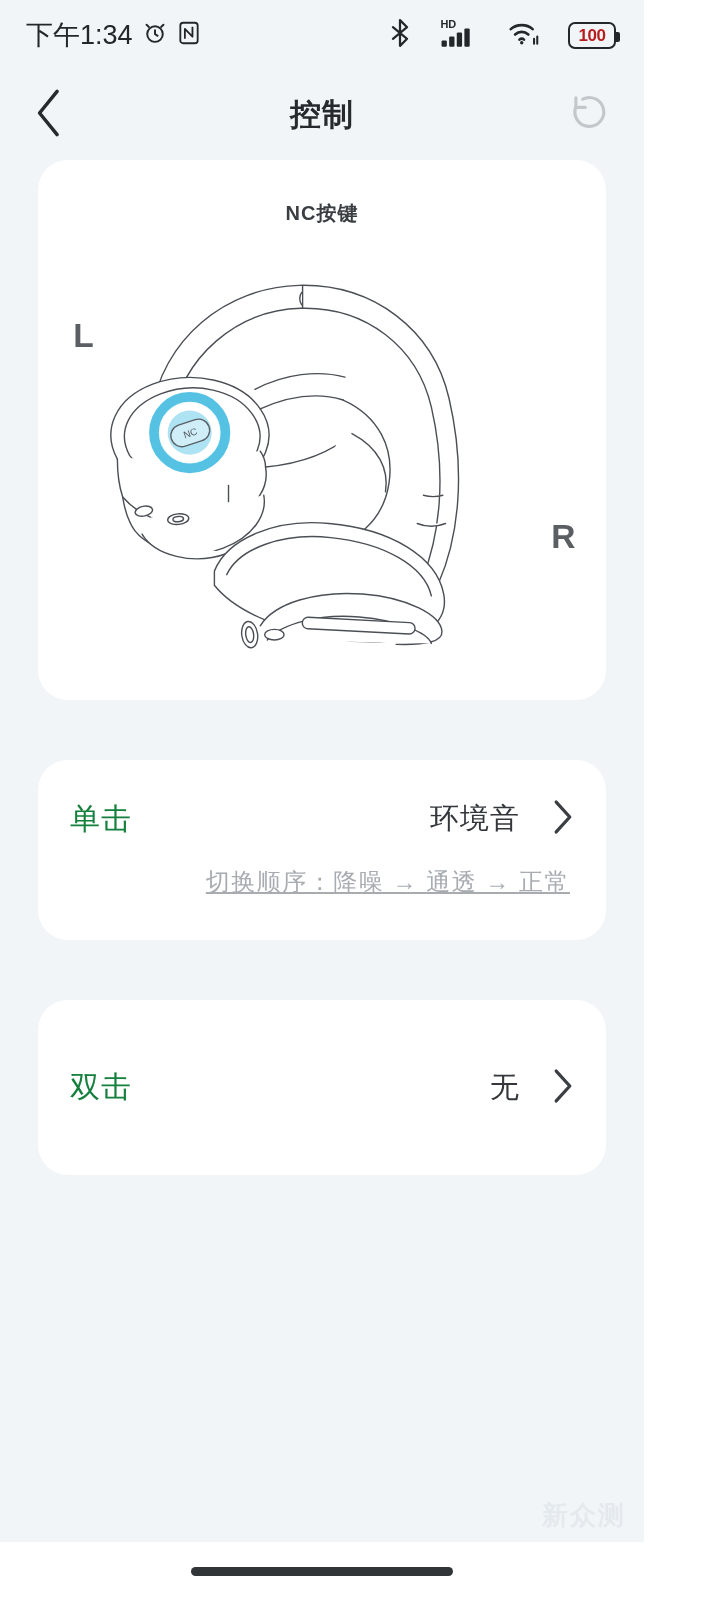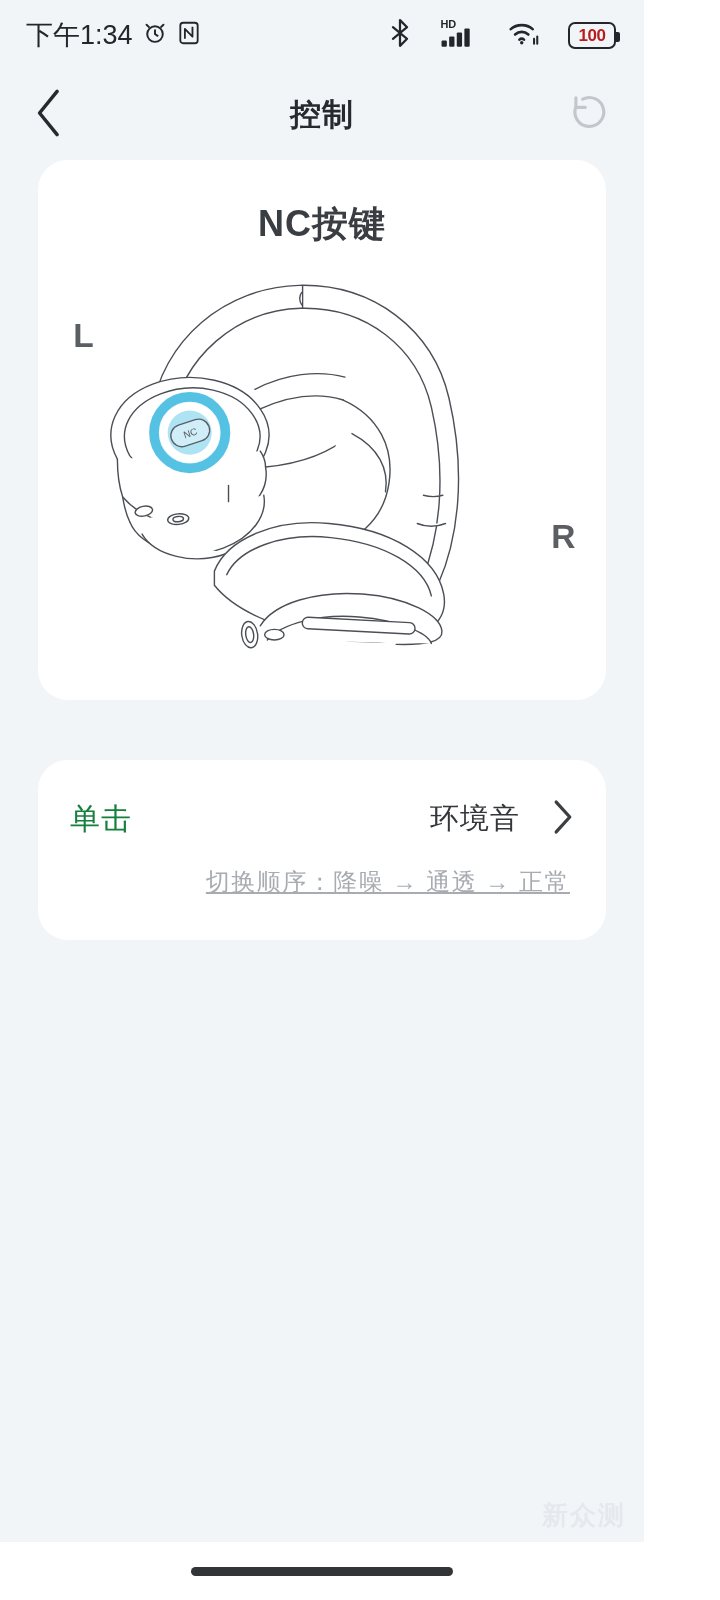--- a/index.html
+++ b/index.html
@@ -133,21 +133,21 @@
 
   .hero-card {
     margin-top: 0px;
     height: 540px;
     padding-top: 40px;
     position: relative;
     overflow: hidden;
   }
   .hero-title {
     text-align: center;
-    font-size: 36px;
+    font-size: 20px;
     font-weight: 700;
     color: #3a3d42;
     letter-spacing: 1px;
   }
   .hero-figure {
     position: absolute;
     left: 0; right: 0;
     top: 90px;
     height: 420px;
   }
@@ -375,20 +375,33 @@
           <span class="chev">
             <svg width="22" height="38" viewBox="0 0 16 28" fill="none" stroke="#3b3e42" stroke-width="2.4" stroke-linecap="round" stroke-linejoin="round">
               <path d="M3 3 L13 14 L3 25"></path>
             </svg>
           </span>
         </div>
       </div>
       <div class="row-sub">切换顺序：降噪 → 通透 → 正常</div>
     </div>
 
+    <div class="card row-card single">
+      <div class="row-main">
+        <div class="row-label">双击</div>
+        <div class="row-right">
+          <div class="row-value">无</div>
+          <span class="chev">
+            <svg width="22" height="38" viewBox="0 0 16 28" fill="none" stroke="#3b3e42" stroke-width="2.4" stroke-linecap="round" stroke-linejoin="round">
+              <path d="M3 3 L13 14 L3 25"></path>
+            </svg>
+          </span>
+        </div>
+      </div>
+    </div>
 
     <div class="watermark">新众测</div>
   </div>
 
   <div class="home-area">
     <div class="home-indicator"></div>
   </div>
 
 </div>
 

